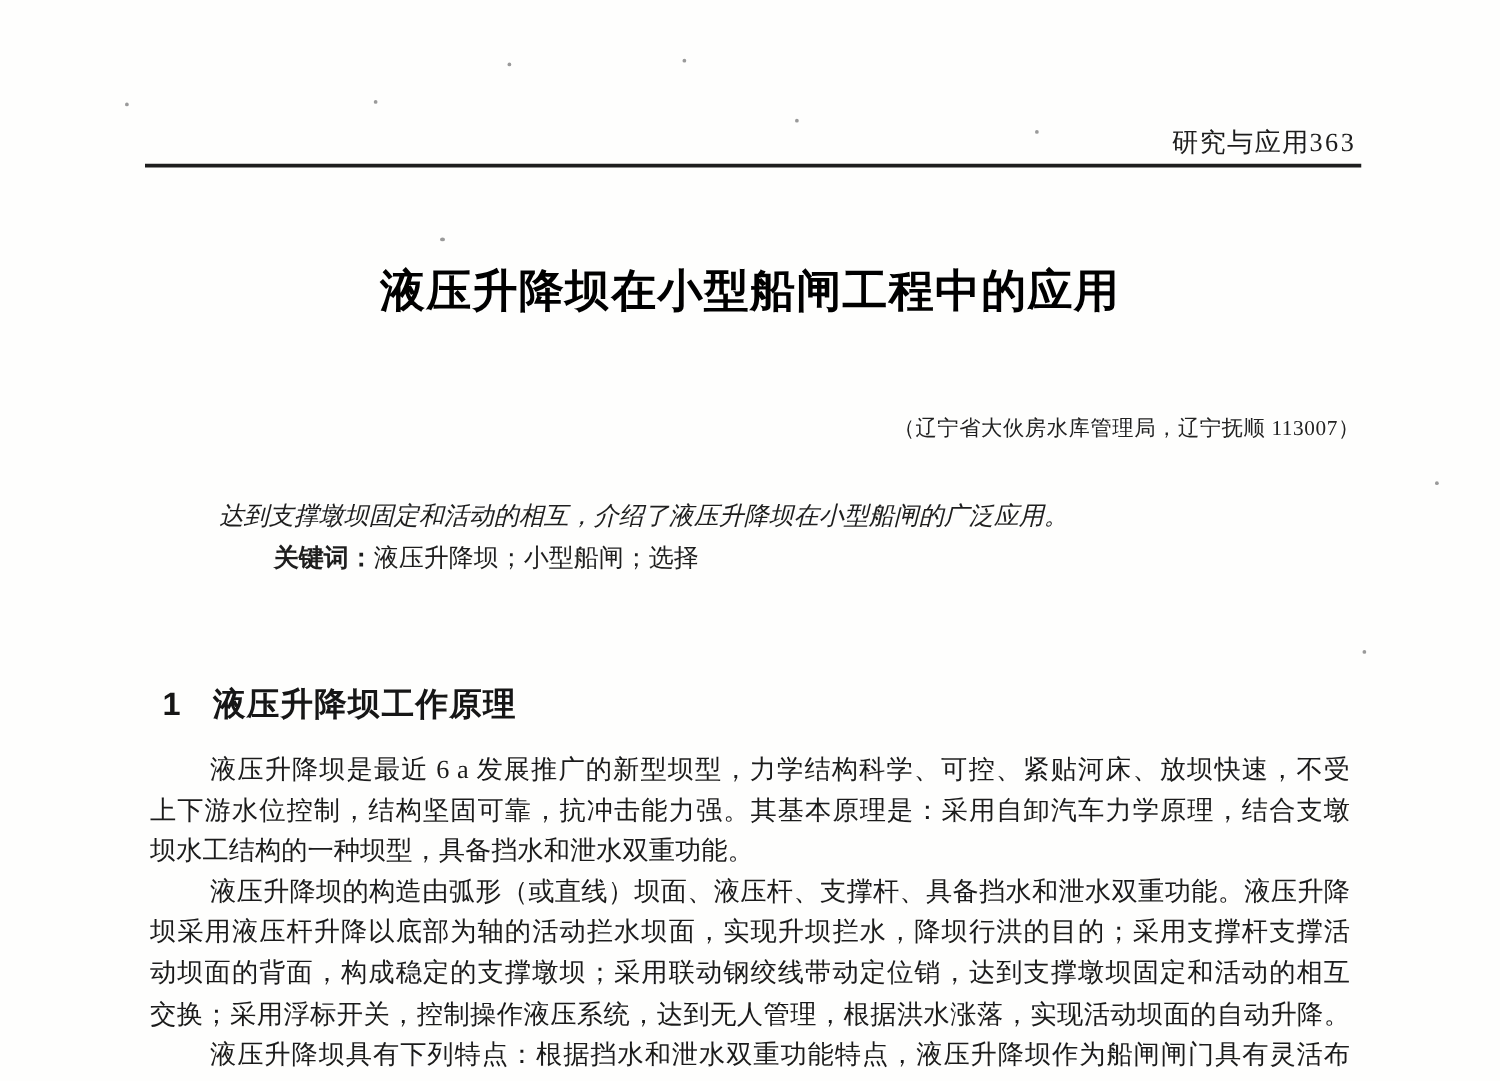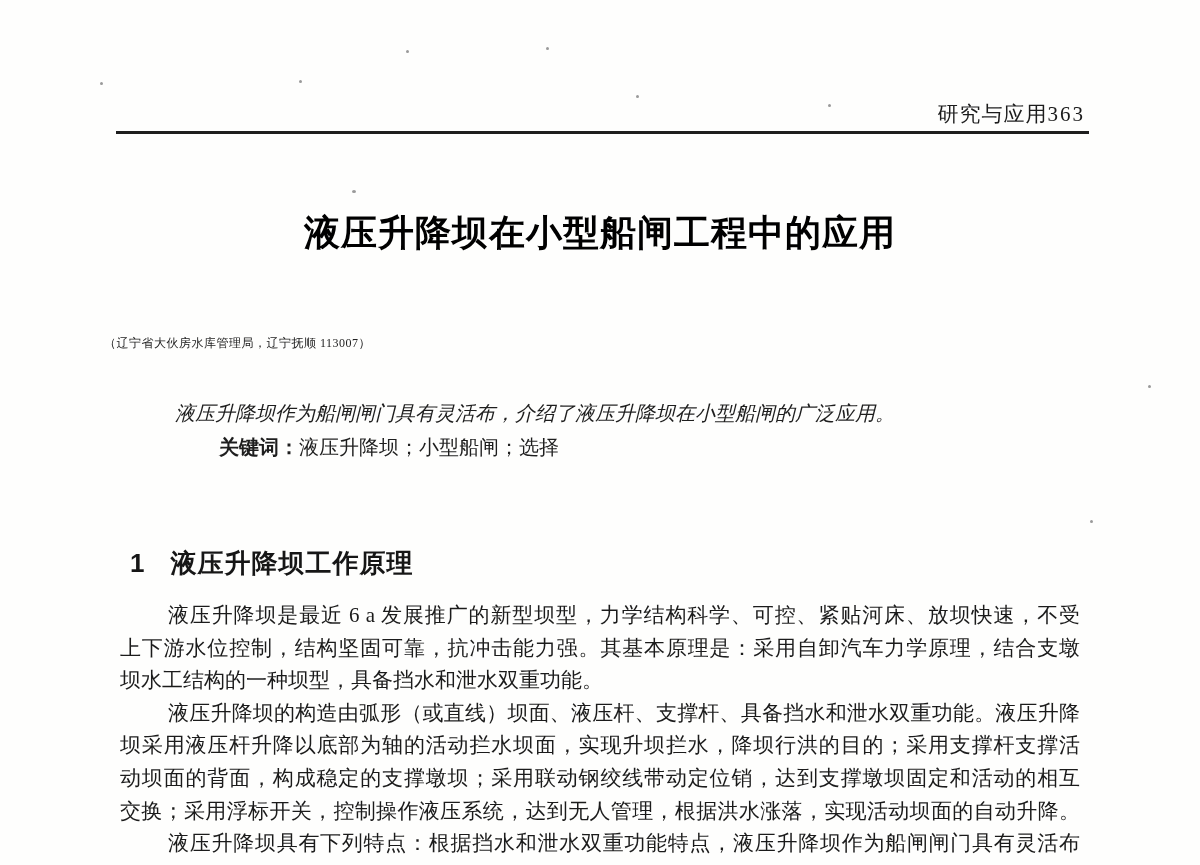--- a/index.html
+++ b/index.html
@@ -31,22 +31,22 @@
     font-family:"Liberation Sans","DejaVu Sans",sans-serif;
     font-weight:700;font-size:36px;line-height:44px;letter-spacing:1px;
     color:#000000;
   }
   .author{
     position:absolute;top:294px;left:120px;width:960px;
     text-align:center;font-size:22px;line-height:30px;letter-spacing:2px;
     font-style:italic;color:#222;
   }
   .affiliation{
-    position:absolute;top:330px;left:104px;width:960px;
-    text-align:left;font-size:12px;line-height:26px;letter-spacing:0.5px;
+    position:absolute;top:330px;left:128px;width:960px;
+    text-align:right;font-size:17px;line-height:26px;letter-spacing:0.5px;
     color:#222;
   }
 
   
   .abstract{
     position:absolute;top:396px;left:175px;width:857px;
     font-size:20px;line-height:34px;color:#1e1e1e;
   }
   .abs-line{overflow:hidden;height:34px;}
   .indent{text-indent:44px;}
@@ -96,21 +96,21 @@
     <span>研究与应用</span><span class="pagenum">363</span>
   </div>
   <div class="head-rule"></div>
 
   <h1 class="title">液压升降坝在小型船闸工程中的应用</h1>
 
 
   <div class="affiliation">（辽宁省大伙房水库管理局，辽宁抚顺  113007）</div>
 
   <div class="abstract">
-    <div class="abs-line kai">液压升降坝作为船闸闸门具有灵活布，介绍了液压升降坝在小型船闸的广泛应用。</div>
+    <div class="abs-line kai">达到支撑墩坝固定和活动的相互，介绍了液压升降坝在小型船闸的广泛应用。</div>
     <div class="abs-line indent">
       <span class="label">关键词：</span><span>液压升降坝；小型船闸；选择</span>
     </div>
   </div>
 
   <div class="section-heading">
     <span class="sec-num">1</span><span class="sec-title">液压升降坝工作原理</span>
   </div>
 
   <div class="body-text">

